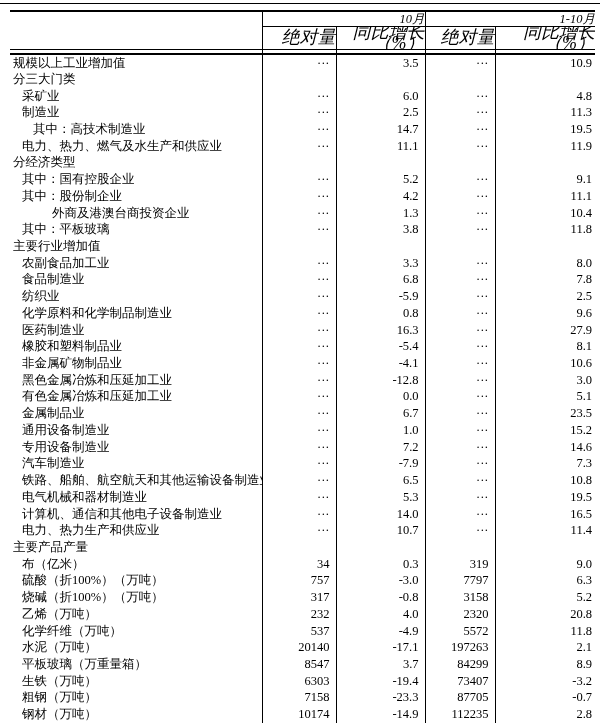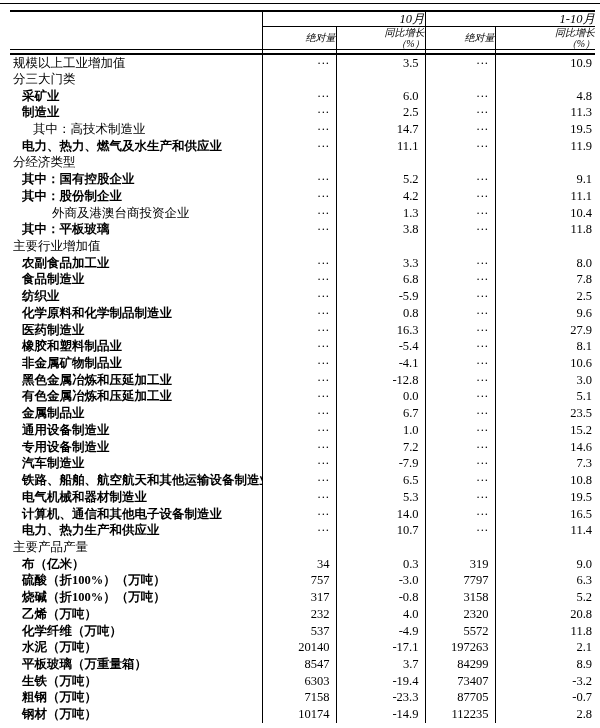--- a/index.html
+++ b/index.html
@@ -49,33 +49,33 @@
   th.group {
     height: 15px;
     border-bottom: 1px solid #000;
   }
   th.group.b-r { border-right: 1px solid #000; }
   th.sub {
     height: 22px;
     border-bottom: 1px solid #000;
   }
   th.sub.b-r { border-right: 1px solid #000; }
-  th.sub div { line-height: 11px; font-size: 10px; }
+  th.sub div { line-height: 11px; font-size: 18px; }
   tr.spacer td {
     height: 5px;
     border-bottom: 2px solid #000;
   }
   tr.spacer td.b-r { border-right: 1px solid #000; }
   tbody td { height: 16.72px; }
   td.label {
     border-right: 1px solid #000;
     text-align: left;
   }
   td.label.i0 { padding-left: 3px; }
-  td.label.i1 { padding-left: 12px; font-weight: bold; }
+  td.label.i1 { padding-left: 12px; }
   td.label.i2 { padding-left: 23px; }
   td.label.i3 { padding-left: 42px; margin-top: 7px; }
   td.num {
     border-right: 1px solid #000;
     text-align: right;
     padding-right: 6px;
   }
   td.num.last {
     border-right: none;
     padding-right: 3px;

